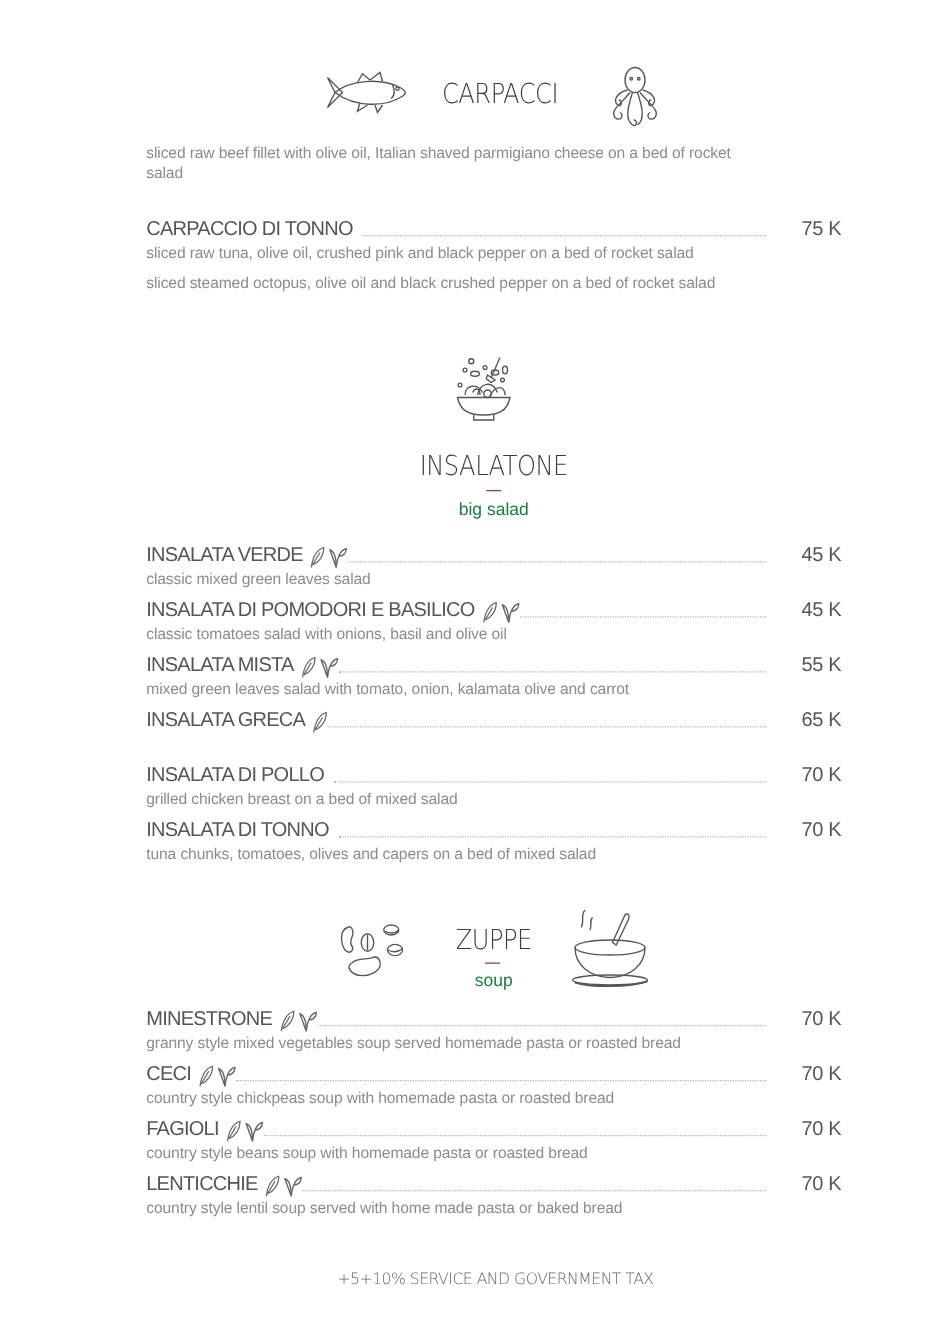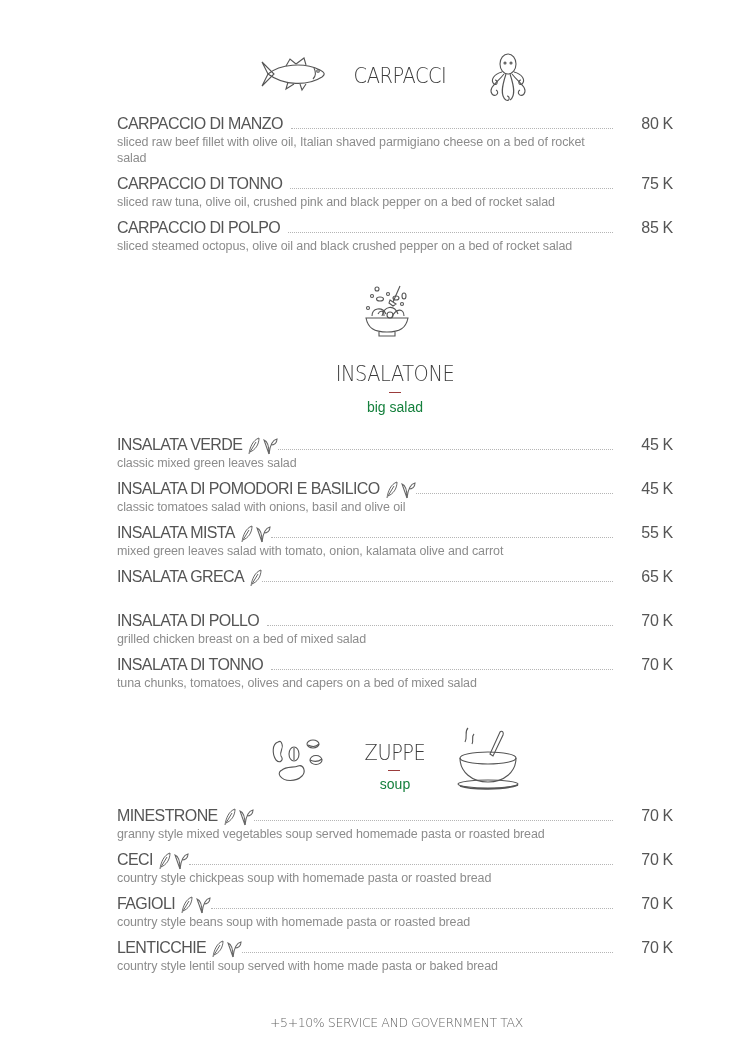--- a/index.html
+++ b/index.html
@@ -45,41 +45,31 @@
     <path d="M16 22 C 8 24, 4 30, 8 34 C 12 36, 12 30, 9 30"></path>
     <path d="M28 22 C 36 24, 40 30, 36 34 C 32 36, 32 30, 35 30"></path>
     <path d="M18 24 C 10 34, 2 38, 6 44 C 10 48, 14 42, 10 40"></path>
     <path d="M26 24 C 34 34, 42 38, 38 44 C 34 48, 30 42, 34 40"></path>
     <path d="M20 24 C 16 36, 14 46, 20 50 C 24 52, 24 46, 21 46"></path>
     <path d="M24 24 C 28 36, 30 46, 24 50"></path>
   </svg>
 </div>
 
 <div class="item" style="top:114px;">
-  <div class="row">
-    <span class="name">CARPACCIO DI MANZO</span>
-    <span class="dots"></span>
-    <span class="price">80 K</span>
-  </div>
   <div class="desc">sliced raw beef fillet with olive oil, Italian shaved parmigiano cheese  on a bed of rocket salad</div>
 </div>
 <div class="item" style="top:174px;">
   <div class="row">
     <span class="name">CARPACCIO DI TONNO</span>
     <span class="dots"></span>
     <span class="price">75 K</span>
   </div>
   <div class="desc" style="width:560px;">sliced raw tuna, olive oil, crushed pink and black pepper on a bed of rocket salad</div>
 </div>
 <div class="item" style="top:218px;">
-  <div class="row">
-    <span class="name">CARPACCIO DI POLPO</span>
-    <span class="dots"></span>
-    <span class="price">85 K</span>
-  </div>
   <div class="desc" style="width:560px;">sliced steamed octopus, olive oil and black crushed pepper on a bed of rocket salad</div>
 </div>
 
 <div class="abs" style="left:360px;top:284px;">
   <svg width="54" height="58" viewBox="0 0 54 58" fill="none" stroke="#555" stroke-width="1.1">
     <circle cx="17" cy="5" r="2"></circle>
       <circle cx="12" cy="12" r="1.5"></circle>
       <circle cx="28" cy="10" r="1.5"></circle>
     <circle cx="42" cy="20" r="1.5"></circle>
       <circle cx="8" cy="24" r="1.5"></circle>

